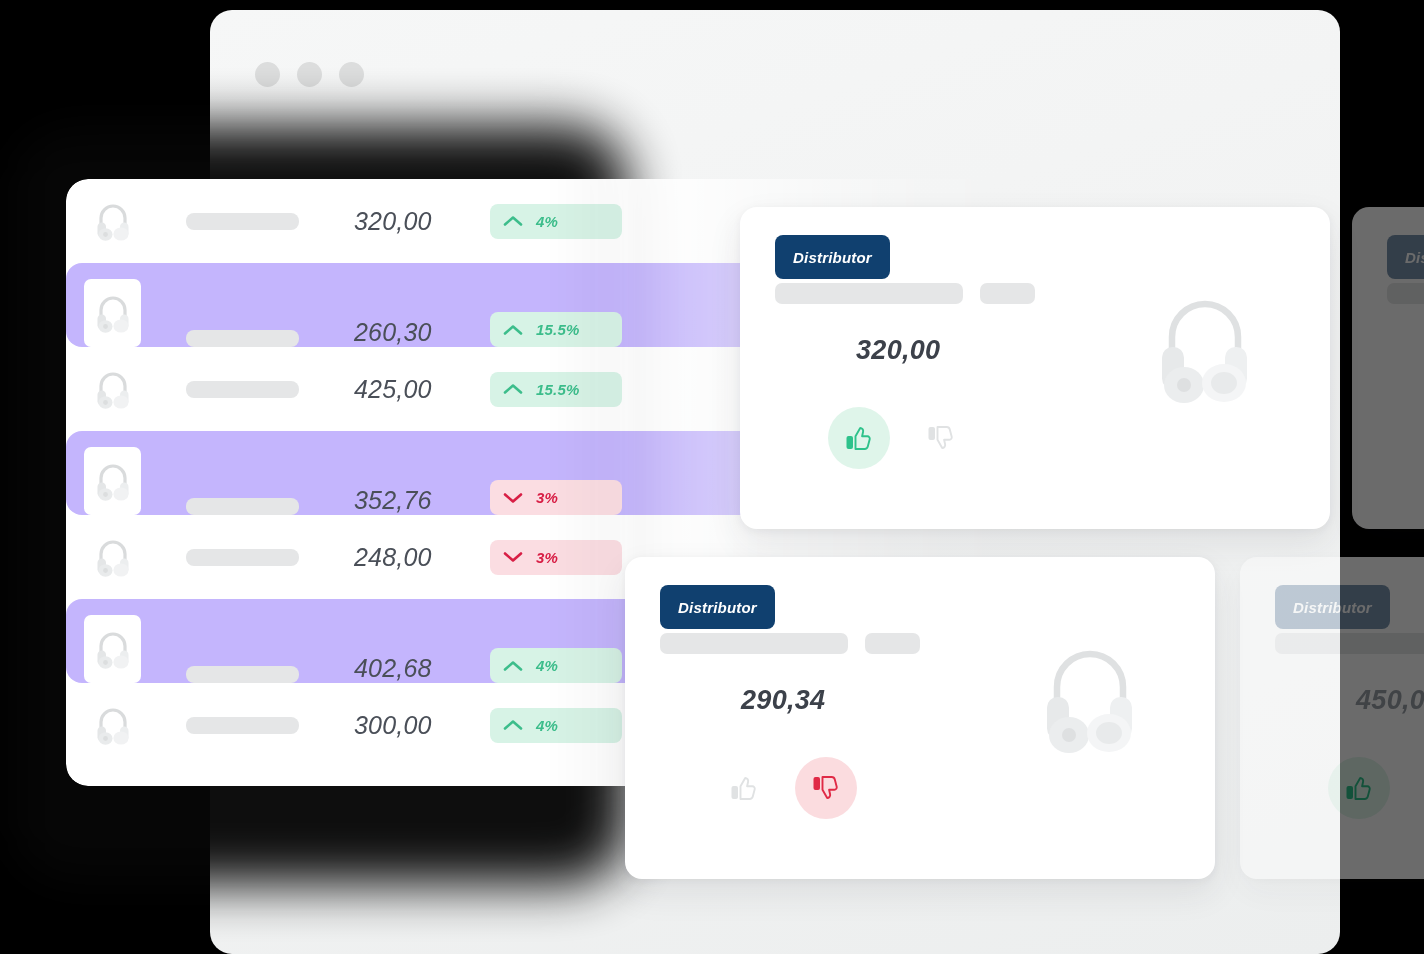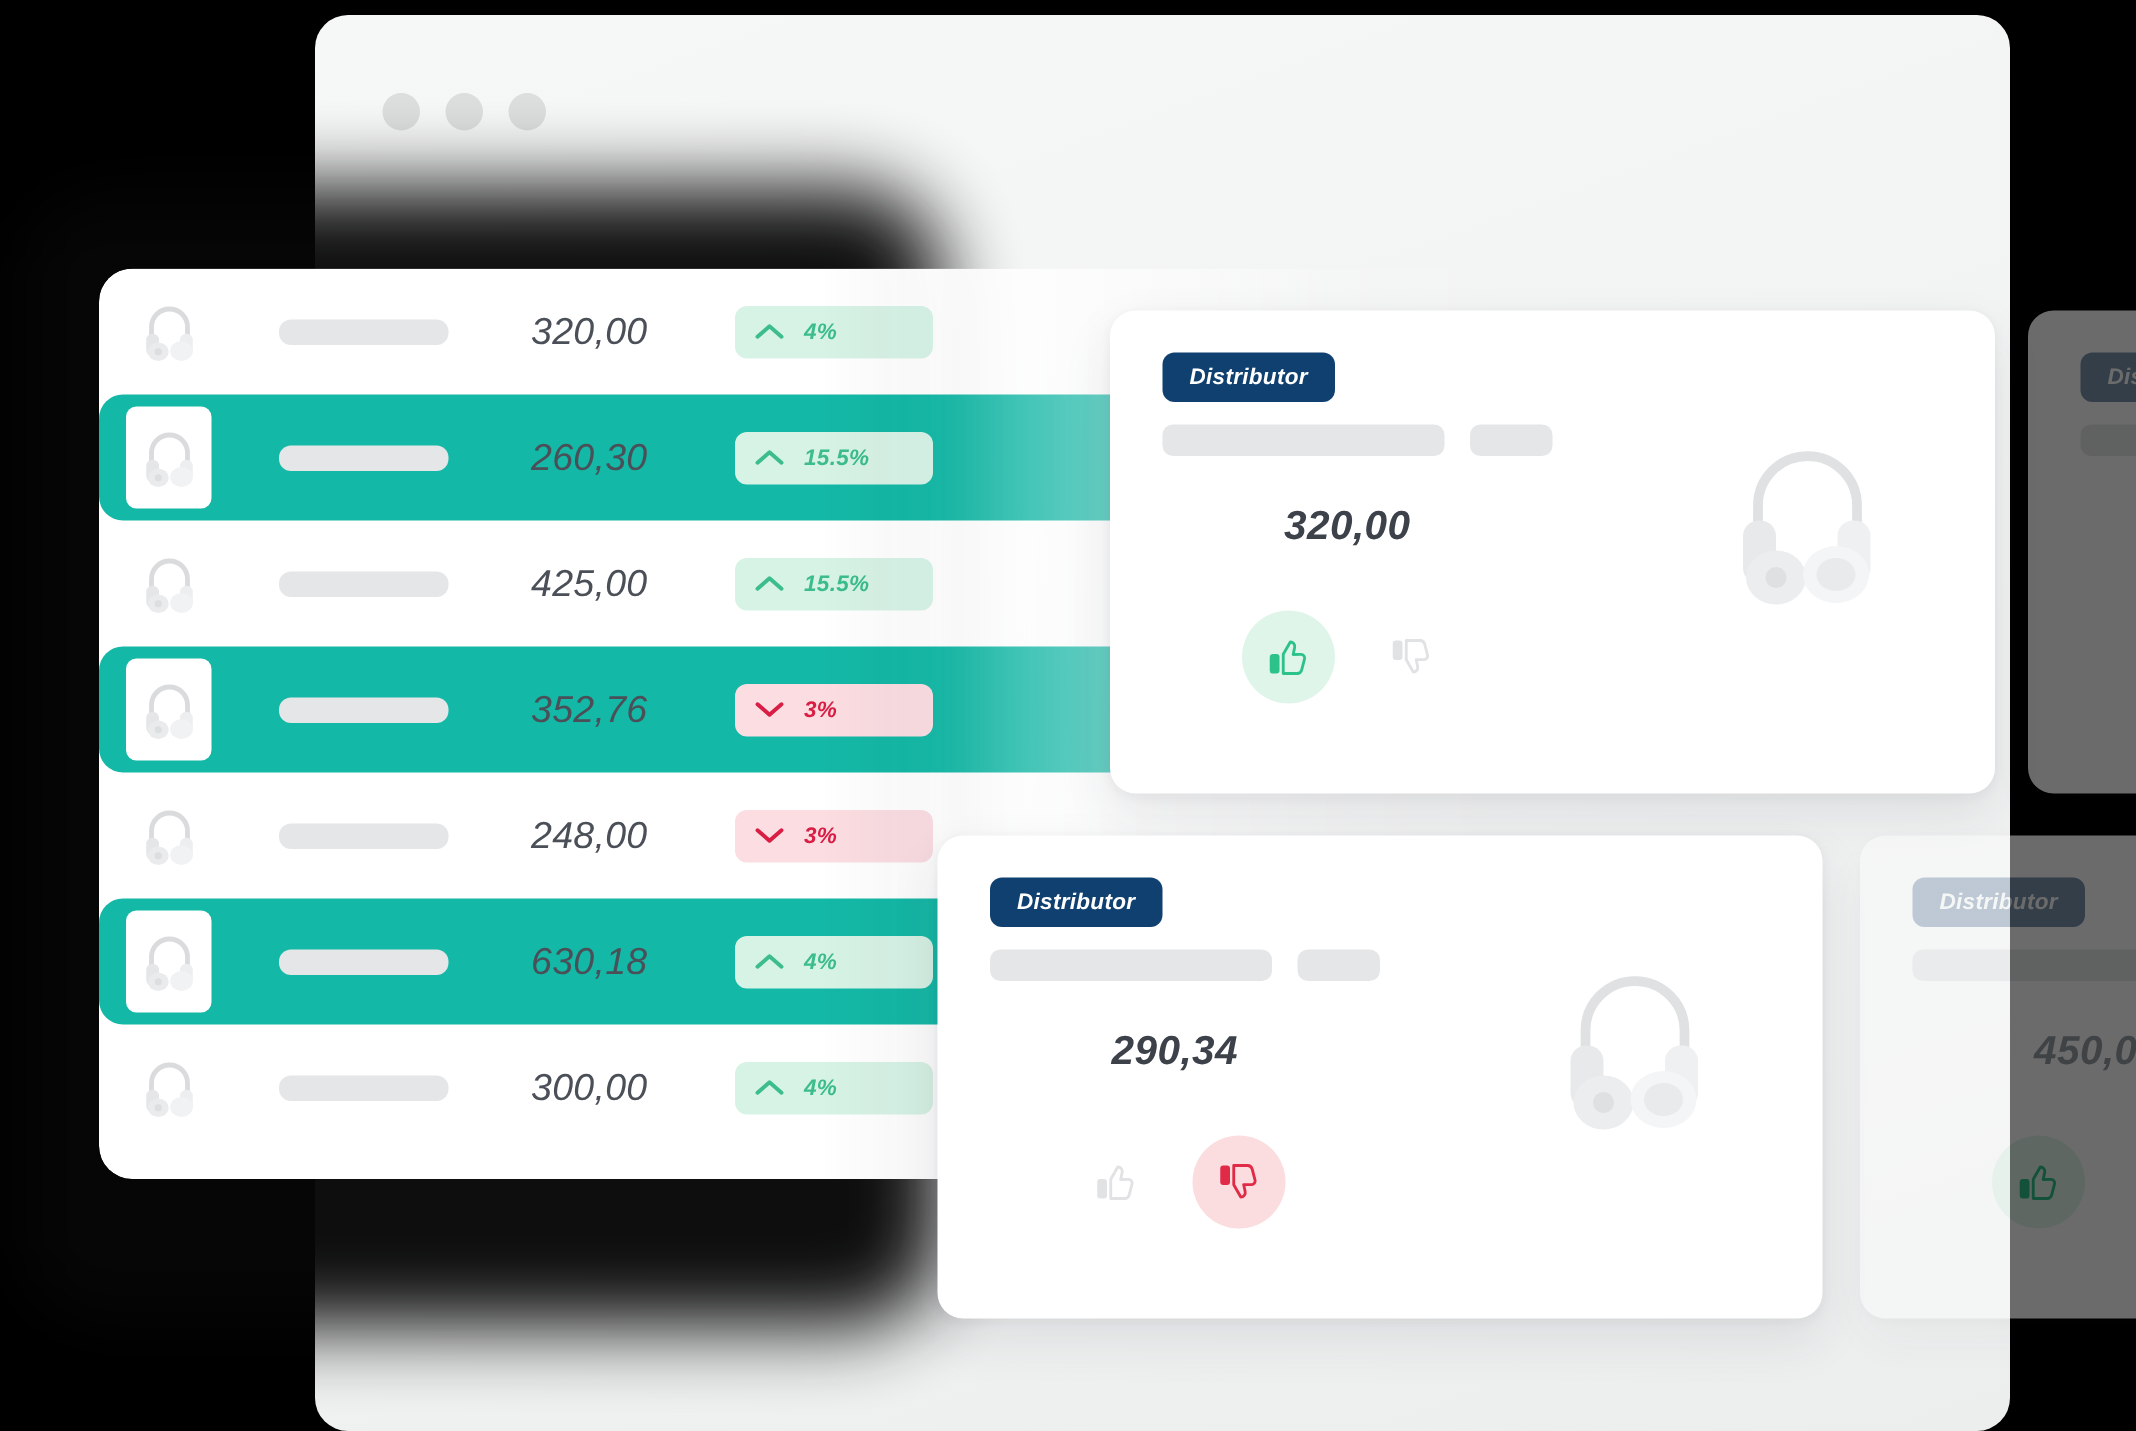--- a/index.html
+++ b/index.html
@@ -34,21 +34,21 @@
     position:absolute;left:66px;top:179px;width:1008px;height:607px;
     border-radius:22px;
     background:#ffffff;
     -webkit-mask-image:linear-gradient(to right,#000 0px,#000 480px,rgba(0,0,0,.96) 560px,rgba(0,0,0,.55) 700px,rgba(0,0,0,.18) 830px,rgba(0,0,0,0) 960px);
     mask-image:linear-gradient(to right,#000 0px,#000 480px,rgba(0,0,0,.96) 560px,rgba(0,0,0,.55) 700px,rgba(0,0,0,.18) 830px,rgba(0,0,0,0) 960px);
   }
   .list-row{
     position:relative;height:84px;display:flex;align-items:center;
     padding-left:18px;
   }
-  .list-row.alt{background:#14b8a6;border-radius:16px;}
+  .list-row.alt{background:#c4b5fd;border-radius:16px;align-items:flex-end;}
   .thumb{
     width:57px;height:68px;background:#fff;border-radius:7px;
     display:flex;align-items:center;justify-content:center;flex:0 0 auto;
   }
   .thumb svg{display:block;}
   .name-skeleton{
     width:113px;height:17px;border-radius:8px;background:#e5e6e7;
     margin-left:45px;flex:0 0 auto;
   }
   .row-price{
@@ -70,21 +70,21 @@
   .product-card{
     position:absolute;border-radius:17px;background:#fff;
     box-shadow:0 14px 34px rgba(40,48,60,.09), 0 2px 8px rgba(40,48,60,.05);
   }
   #product-card-primary{left:740px;top:207px;width:590px;height:322px;}
   #product-card-secondary{left:625px;top:557px;width:590px;height:322px;}
   #product-card-ghost-right{left:1240px;top:557px;width:590px;height:322px;opacity:.42;}
   #product-card-ghost-top{left:1352px;top:207px;width:590px;height:322px;opacity:.42;}
 
   .distributor-badge{
-    position:absolute;left:35px;top:28px;height:33px;padding:0 18px;
+    position:absolute;left:35px;top:28px;height:44px;padding:0 18px;
     border-radius:8px;background:#10406f;color:#fff;
     font-size:15px;font-weight:700;letter-spacing:.2px;
     display:flex;align-items:center;justify-content:center;text-align:center;
   }
   .ghost .distributor-badge{background:#7a93ae;}
   .card-skel-row{position:absolute;left:35px;top:76px;display:flex;gap:17px;}
   .skel{height:21px;border-radius:7px;background:#e5e6e7;}
   .skel.wide{width:188px;}
   .skel.narrow{width:55px;}
   .card-price{
@@ -241,21 +241,21 @@
         <svg width="40" height="46" viewBox="0 0 40 46">
           <path d="M8 27 V20 A12 12 0 0 1 32 20 V27" fill="none" stroke="#d9dbdc" stroke-width="3.2" stroke-linecap="round"></path>
           <rect x="4.5" y="24.5" width="8.5" height="15" rx="4.2" fill="#e4e6e7"></rect>
           <rect x="27" y="24.5" width="8.5" height="15" rx="4.2" fill="#eceeef"></rect>
           <ellipse cx="12.5" cy="36.5" rx="7" ry="6.2" fill="#e9ebec"></ellipse>
           <ellipse cx="28" cy="36" rx="7.6" ry="6.6" fill="#f1f2f3"></ellipse>
           <circle cx="12.5" cy="36.5" r="2.4" fill="#dcdedf"></circle>
         </svg>
       </div>
       <div class="name-skeleton"></div>
-      <div class="row-price">630,18</div>
+      <div class="row-price">402,68</div>
       <div class="trend-badge up">
         <span class="chev">
           <svg width="20" height="12" viewBox="0 0 20 12">
               <path d="M2 9.5 L10 2.5 L18 9.5" fill="none" stroke="#3cbd8b" stroke-width="2.6" stroke-linecap="round" stroke-linejoin="round"></path>
             </svg>
         </span>
         <span class="pct">4%</span>
       </div>
     </div>
 

